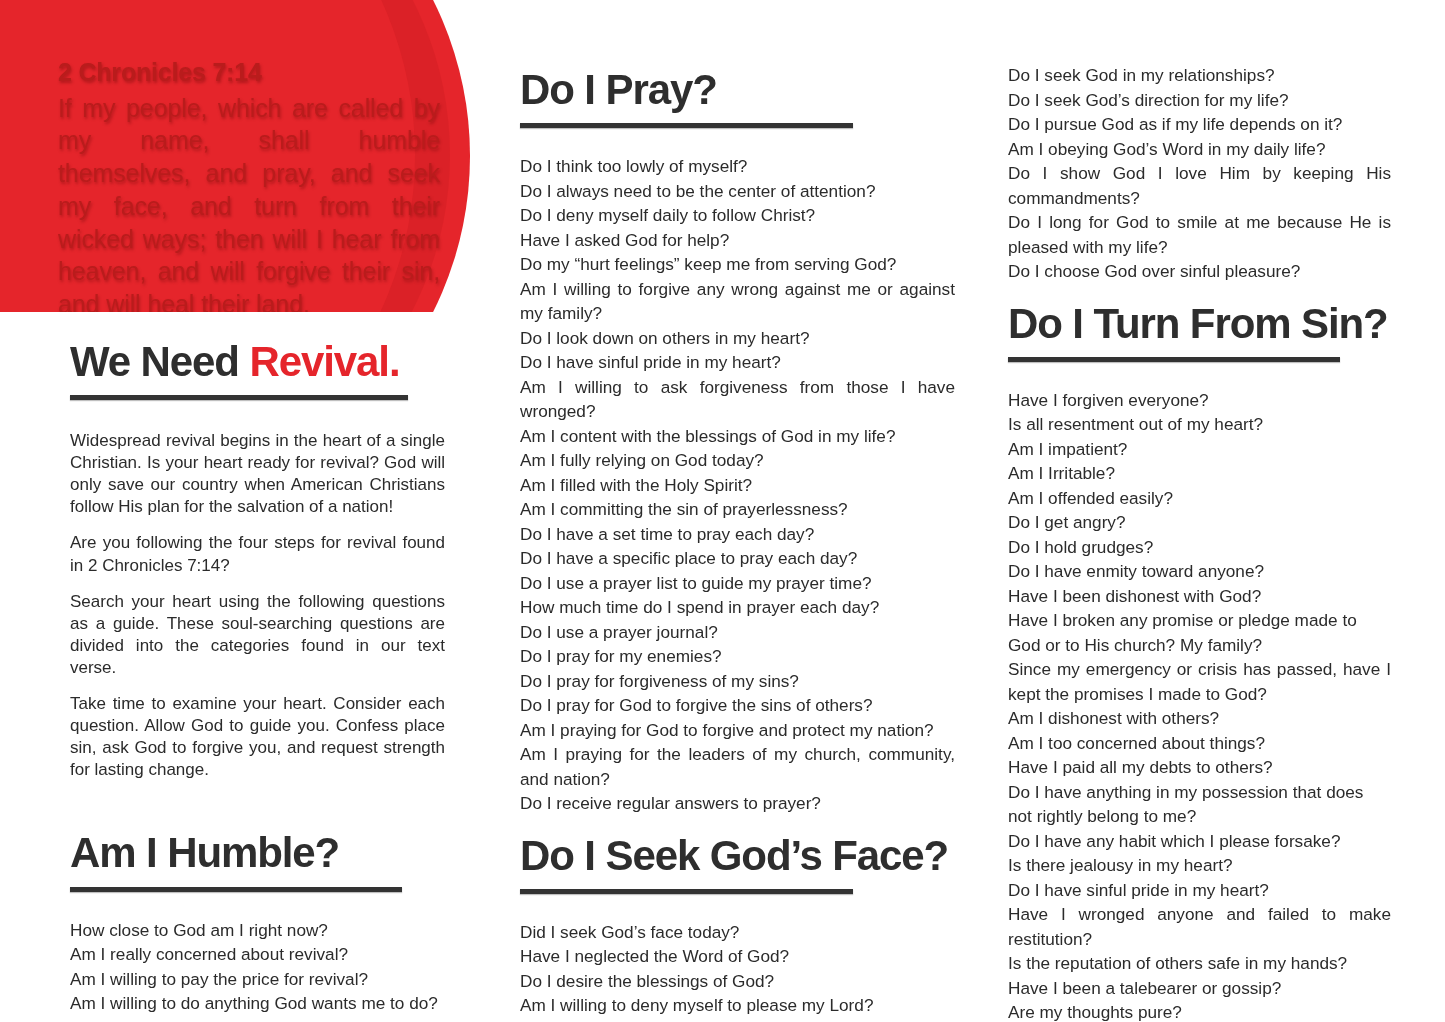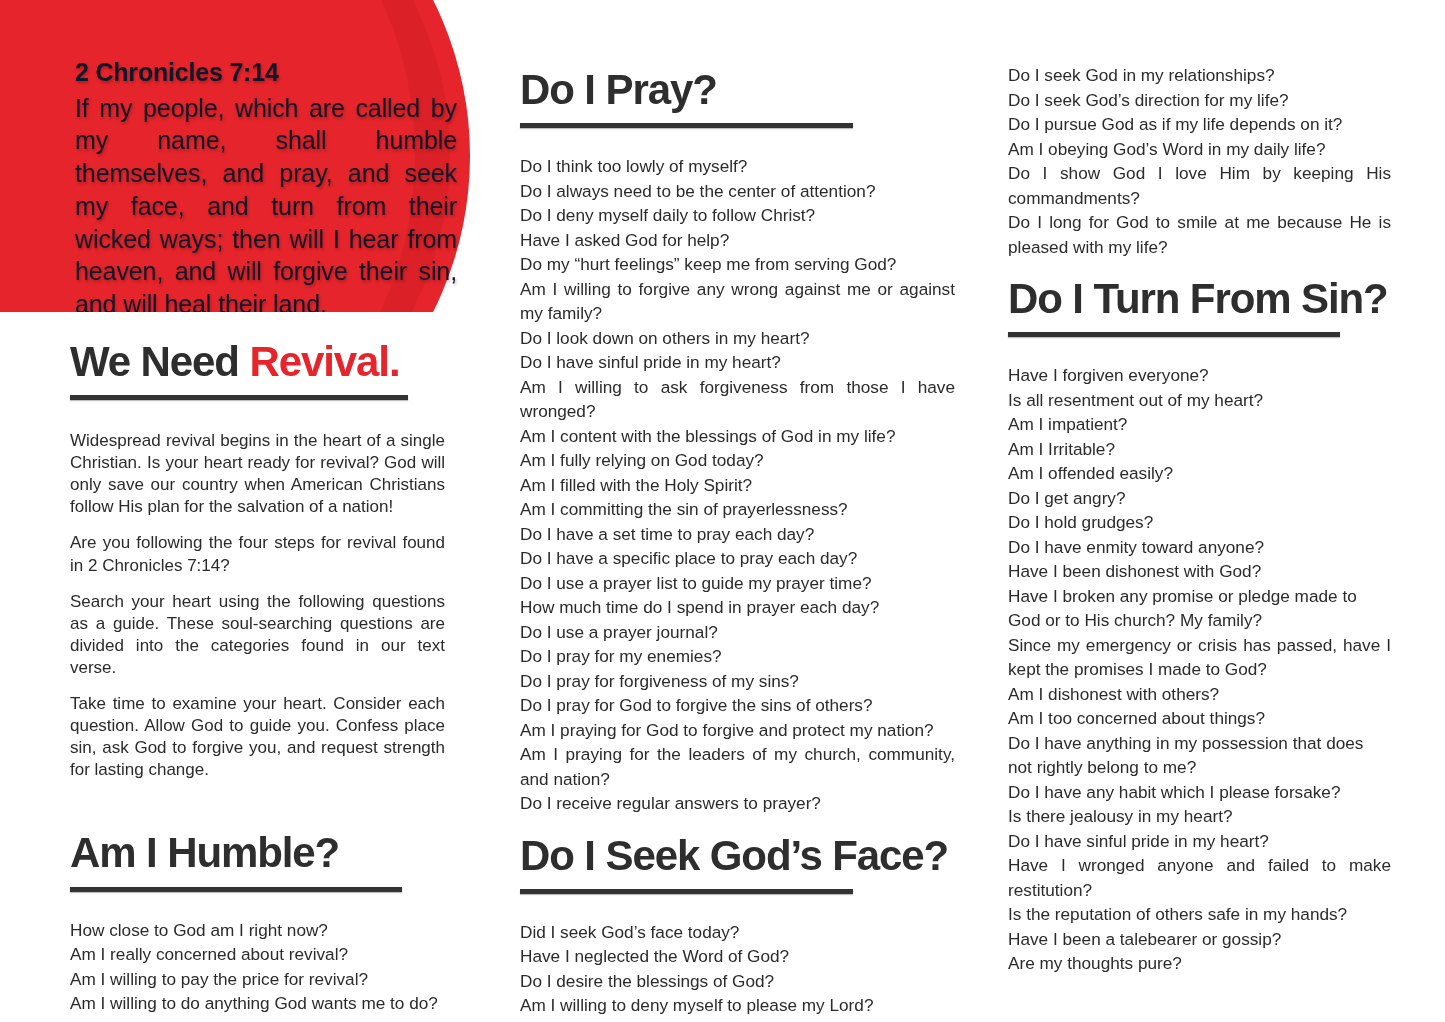--- a/index.html
+++ b/index.html
@@ -60,24 +60,24 @@
     left: -300px;
     top: -210px;
     width: 715px;
     height: 730px;
     border-radius: 50%;
     background: #e5252b;
   }
 
   .banner-text {
     position: absolute;
-    left: 75px;
+    left: 58px;
     top: 58px;
     width: 382px;
-    color: #0f172a;
+    color: #b91c1c;
     text-shadow: 1px 2px 3px rgba(90,0,0,0.35);
     z-index: 5;
   }
   .banner-ref {
     font-size: 25px;
     font-weight: bold;
     line-height: 1.18;
     letter-spacing: -0.2px;
     margin-bottom: 4px;
   }
@@ -240,20 +240,21 @@
 
   <div class="col col-right" style="top:63px;">
 
     <ul class="qlist">
       <li>Do I seek God in my relationships?</li>
       <li>Do I seek God’s direction for my life?</li>
       <li>Do I pursue God as if my life depends on it?</li>
       <li>Am I obeying God’s Word in my daily life?</li>
       <li class="just">Do I show God I love Him by keeping His commandments?</li>
       <li class="just">Do I long for God to smile at me because He is pleased with my life?</li>
+      <li>Do I choose God over sinful pleasure?</li>
     </ul>
 
     <div class="spacer-18"></div>
 
     <h2 class="h-title">Do I Turn From Sin?</h2>
     <div class="h-rule" style="width:332px;"></div>
 
     <div class="spacer-26"></div>
 
     <ul class="qlist">
@@ -263,20 +264,21 @@
       <li>Am I Irritable?</li>
       <li>Am I offended easily?</li>
       <li>Do I get angry?</li>
       <li>Do I hold grudges?</li>
       <li>Do I have enmity toward anyone?</li>
       <li>Have I been dishonest with God?</li>
       <li>Have I broken any promise or pledge made to God or to His church?  My family?</li>
       <li class="just">Since my emergency or crisis has passed, have I kept the promises I made to God?</li>
       <li>Am I dishonest with others?</li>
       <li>Am I too concerned about things?</li>
+      <li>Have I paid all my debts to others?</li>
       <li>Do I have anything in my possession that does not rightly belong to me?</li>
       <li>Do I have any habit which I please forsake?</li>
       <li>Is there jealousy in my heart?</li>
       <li>Do I have sinful pride in my heart?</li>
       <li class="just">Have I wronged anyone and failed to make restitution?</li>
       <li>Is the reputation of others safe in my hands?</li>
       <li>Have I been a talebearer or gossip?</li>
       <li>Are my thoughts pure?</li>
     </ul>
   </div>

